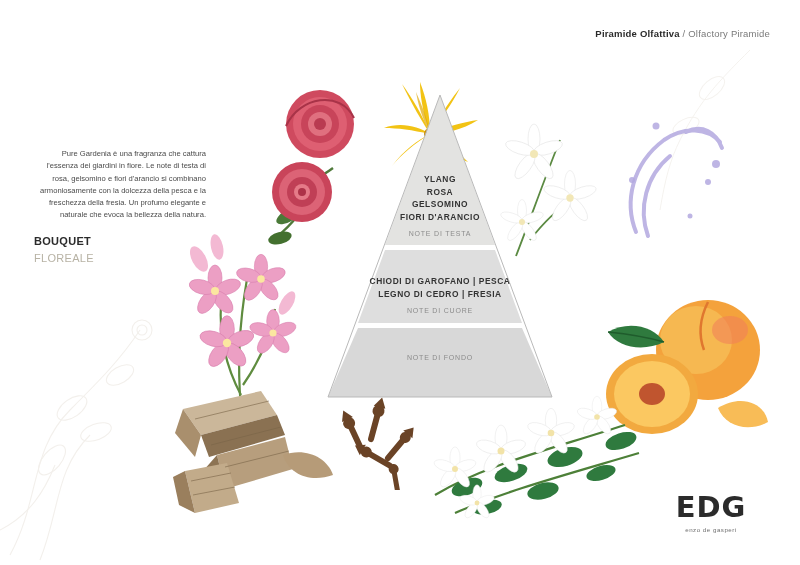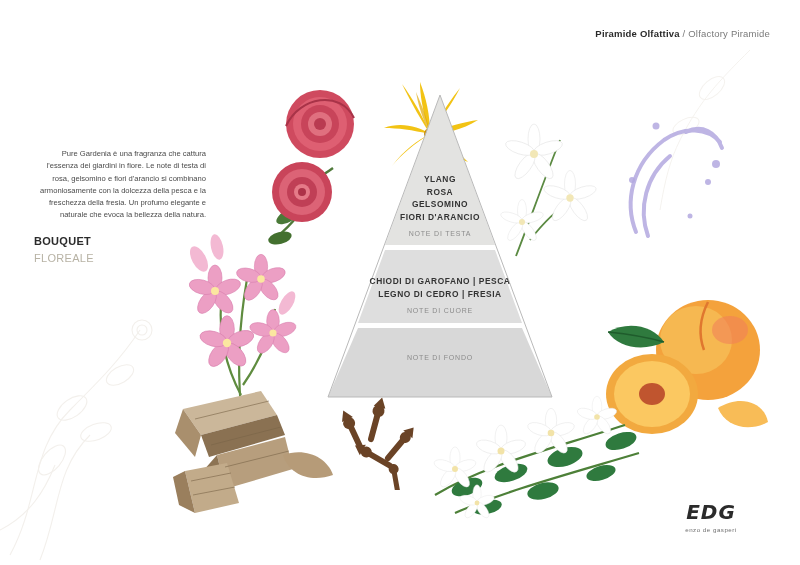--- a/index.html
+++ b/index.html
@@ -191,26 +191,25 @@
   
   .logo {
     position: absolute;
     right: 34px;
     bottom: 32px;
     text-align: center;
     width: 110px;
   }
   .logo .mark {
     font-family: "DejaVu Sans", sans-serif;
-    font-size: 20px;
+    font-size: 29px;
     font-weight: bold;
     letter-spacing: 1px;
     color: #2b2b2b;
     line-height: 1;
-    font-style: italic;
   }
   .logo .tag {
     margin-top: 4px;
     font-size: 6.2px;
     letter-spacing: 0.5px;
     color: #6e6e6e;
   }
 </style>
 </head>
 <body>

